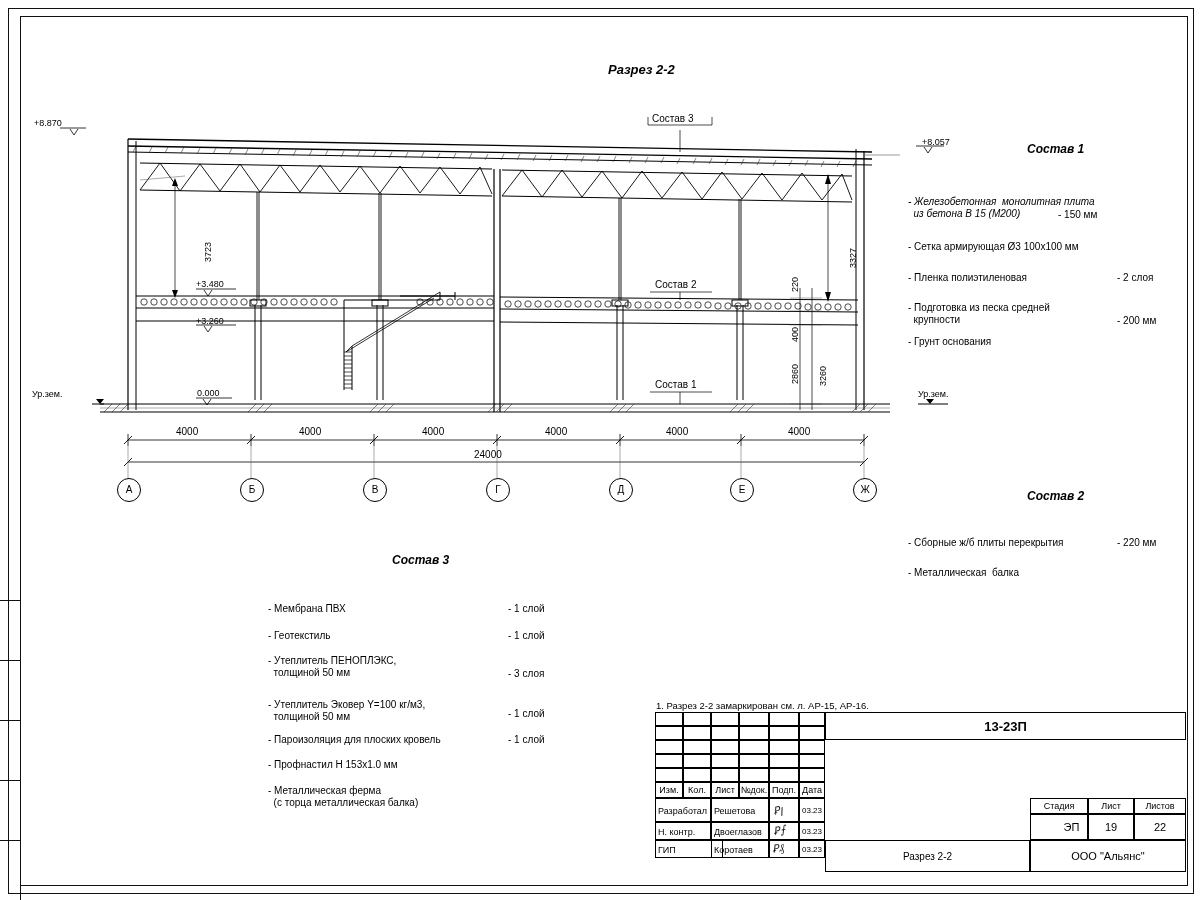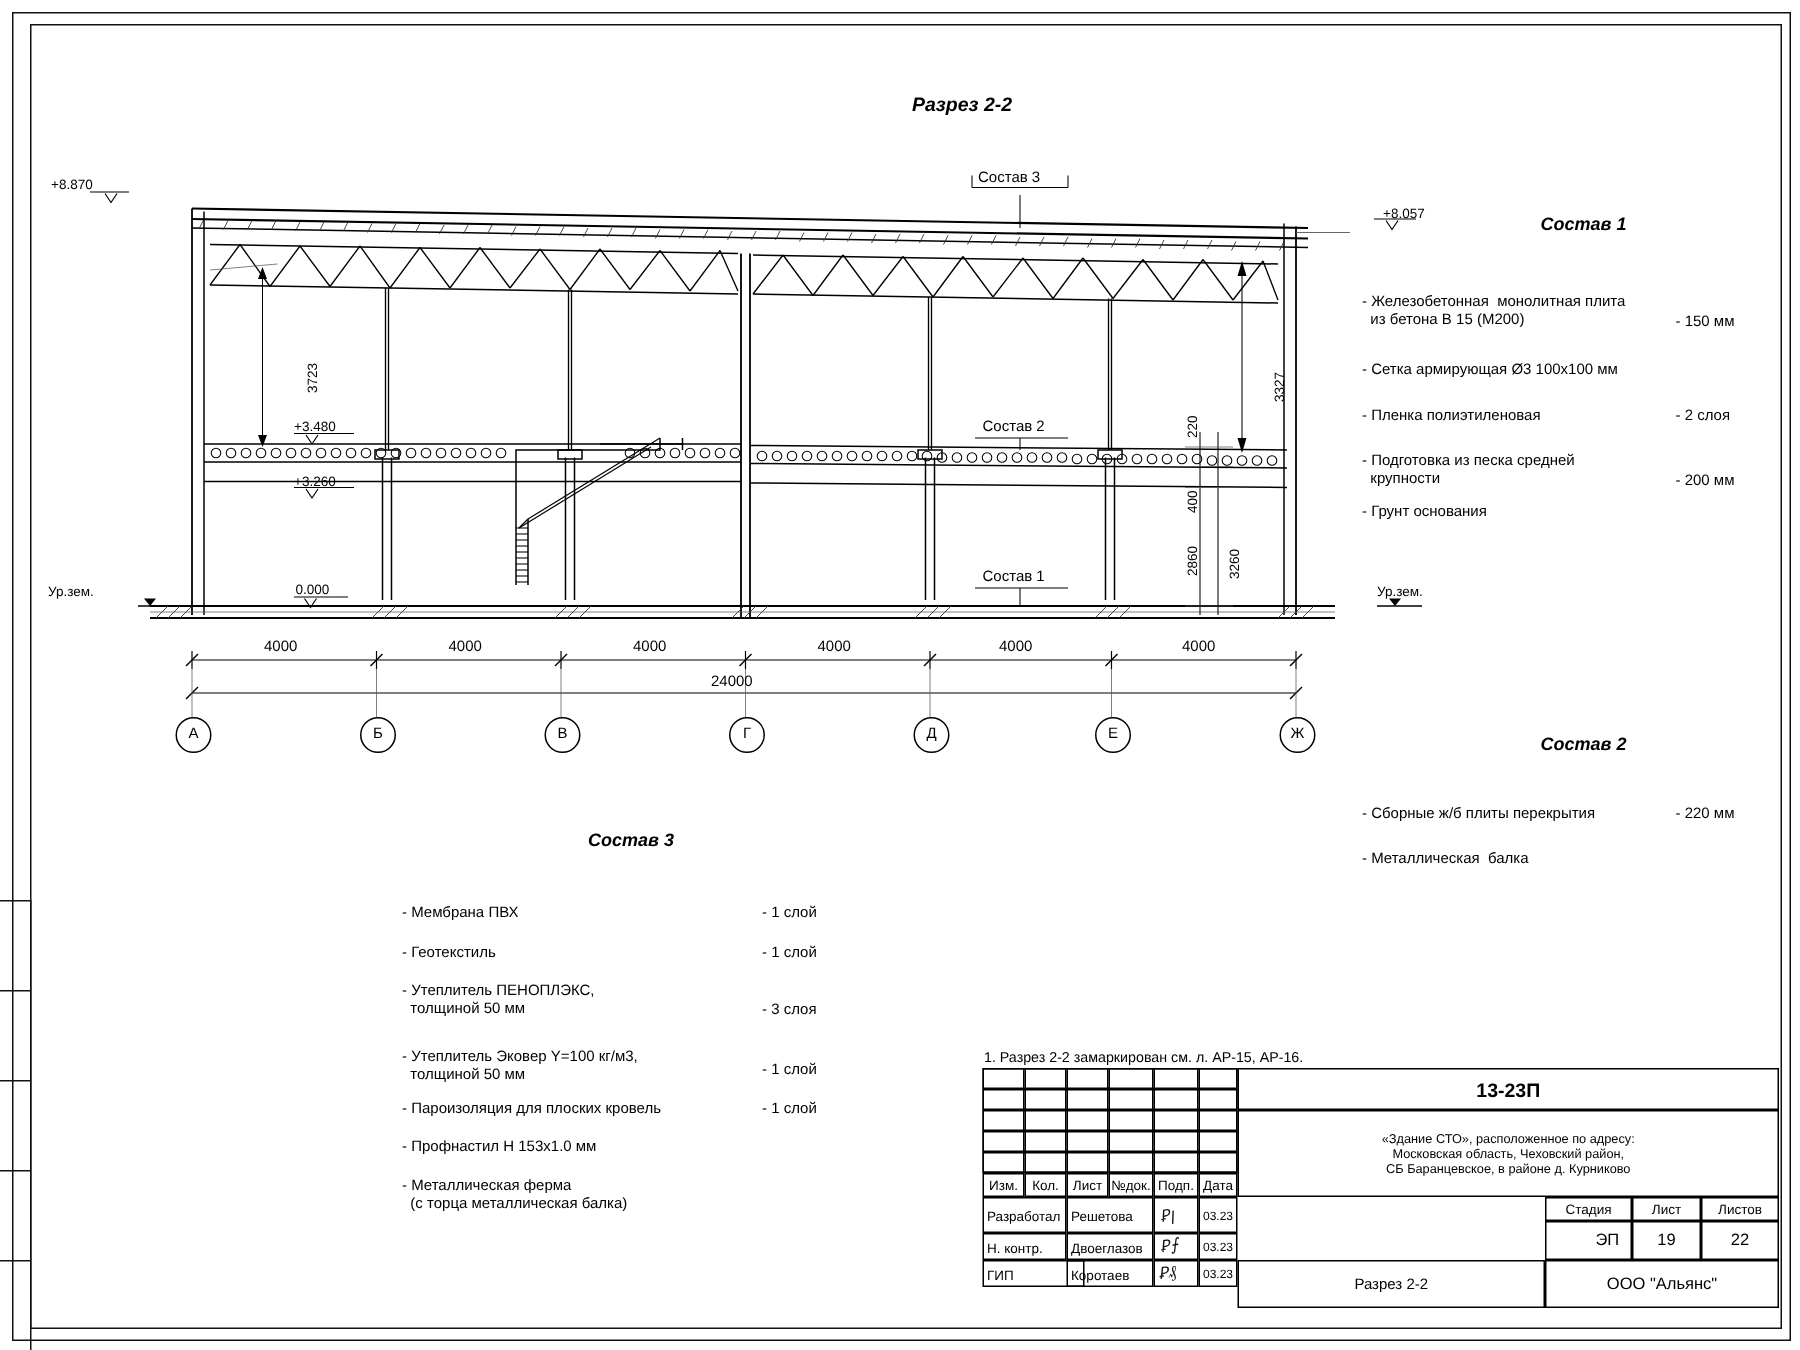--- a/index.html
+++ b/index.html
@@ -520,23 +520,23 @@
 
   <div class="circle" style="left:117px; top:478px;">А</div>
   <div class="circle" style="left:240px; top:478px;">Б</div>
   <div class="circle" style="left:363px; top:478px;">В</div>
   <div class="circle" style="left:486px; top:478px;">Г</div>
   <div class="circle" style="left:609px; top:478px;">Д</div>
   <div class="circle" style="left:730px; top:478px;">Е</div>
   <div class="circle" style="left:853px; top:478px;">Ж</div>
 
   <div class="spec-title" style="left:1027px; top:142px;">Состав 1</div>
-  <div class="spec-item" style="left:908px; top:196px;">- Железобетонная  монолитная плита
+  <div class="spec-item" style="left:908px; top:196px;font-style:italic;">- Железобетонная  монолитная плита
   из бетона В 15 (М200)</div>
-  <div class="spec-val" style="left:1117px; top:209px;">- 150 мм</div>
+  <div class="spec-val" style="left:1058px; top:209px;">- 150 мм</div>
   <div class="spec-item" style="left:908px; top:241px;">- Сетка армирующая Ø3 100х100 мм</div>
   <div class="spec-val" style="left:1117px; top:241px;"></div>
   <div class="spec-item" style="left:908px; top:272px;">- Пленка полиэтиленовая</div>
   <div class="spec-val" style="left:1117px; top:272px;">- 2 слоя</div>
   <div class="spec-item" style="left:908px; top:302px;">- Подготовка из песка средней
   крупности</div>
   <div class="spec-val" style="left:1117px; top:315px;">- 200 мм</div>
   <div class="spec-item" style="left:908px; top:336px;">- Грунт основания</div>
   <div class="spec-val" style="left:1117px; top:346px;"></div>
 
@@ -598,23 +598,20 @@
     <div class="cell l" style="left:56px; top:110px; width:58px; height:18px; line-height:18px;">Двоеглазов</div>
     <div class="cell" style="left:114px; top:110px; width:30px; height:18px;"></div>
     <div class="cell c" style="left:144px; top:110px; width:26px; height:18px; font-size:8px;">03.23</div>
 
     <div class="cell l" style="left:0; top:128px; width:68px; height:18px; line-height:18px;">ГИП</div>
     <div class="cell l" style="left:56px; top:128px; width:58px; height:18px; line-height:18px;">Коротаев</div>
     <div class="cell" style="left:114px; top:128px; width:30px; height:18px;"></div>
     <div class="cell c" style="left:144px; top:128px; width:26px; height:18px; font-size:8px;">03.23</div>
 
     <div class="cell c" style="left:170px; top:0; width:361px; height:28px; font-size:13px; font-weight:bold;">13-23П</div>
-    <div class="cell c" style="left:170px; top:28px; width:361px; height:58px; font-size:8.5px; white-space:pre-line; text-align:center; padding:0 6px;">«Здание СТО», расположенное по адресу:
-Московская область, Чеховский район,
-СБ Баранцевское, в районе д. Курниково</div>
     <div class="cell c" style="left:170px; top:128px; width:205px; height:32px; font-size:10px;">Разрез 2-2</div>
 
     <div class="cell c" style="left:375px; top:86px; width:58px; height:16px; font-size:9px;">Стадия</div>
     <div class="cell c" style="left:433px; top:86px; width:46px; height:16px; font-size:9px;">Лист</div>
     <div class="cell c" style="left:479px; top:86px; width:52px; height:16px; font-size:9px;">Листов</div>
     <div class="cell c" style="left:375px; top:102px; width:58px; height:26px; font-size:11px;padding-left:25px;">ЭП</div>
     <div class="cell c" style="left:433px; top:102px; width:46px; height:26px; font-size:11px;">19</div>
     <div class="cell c" style="left:479px; top:102px; width:52px; height:26px; font-size:11px;">22</div>
     <div class="cell c" style="left:375px; top:128px; width:156px; height:32px; font-size:11px;">ООО "Альянс"</div>
 

